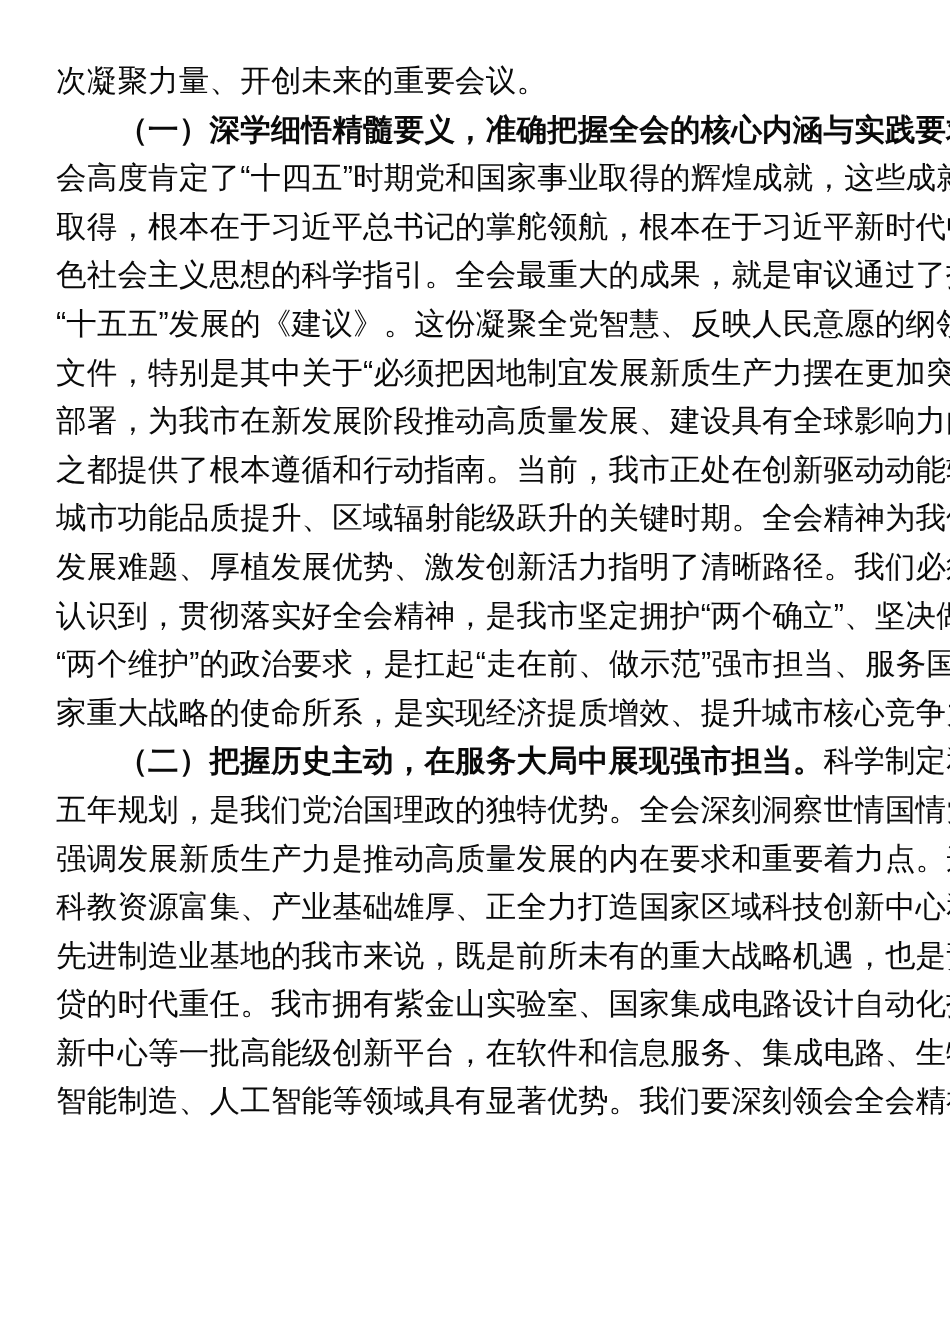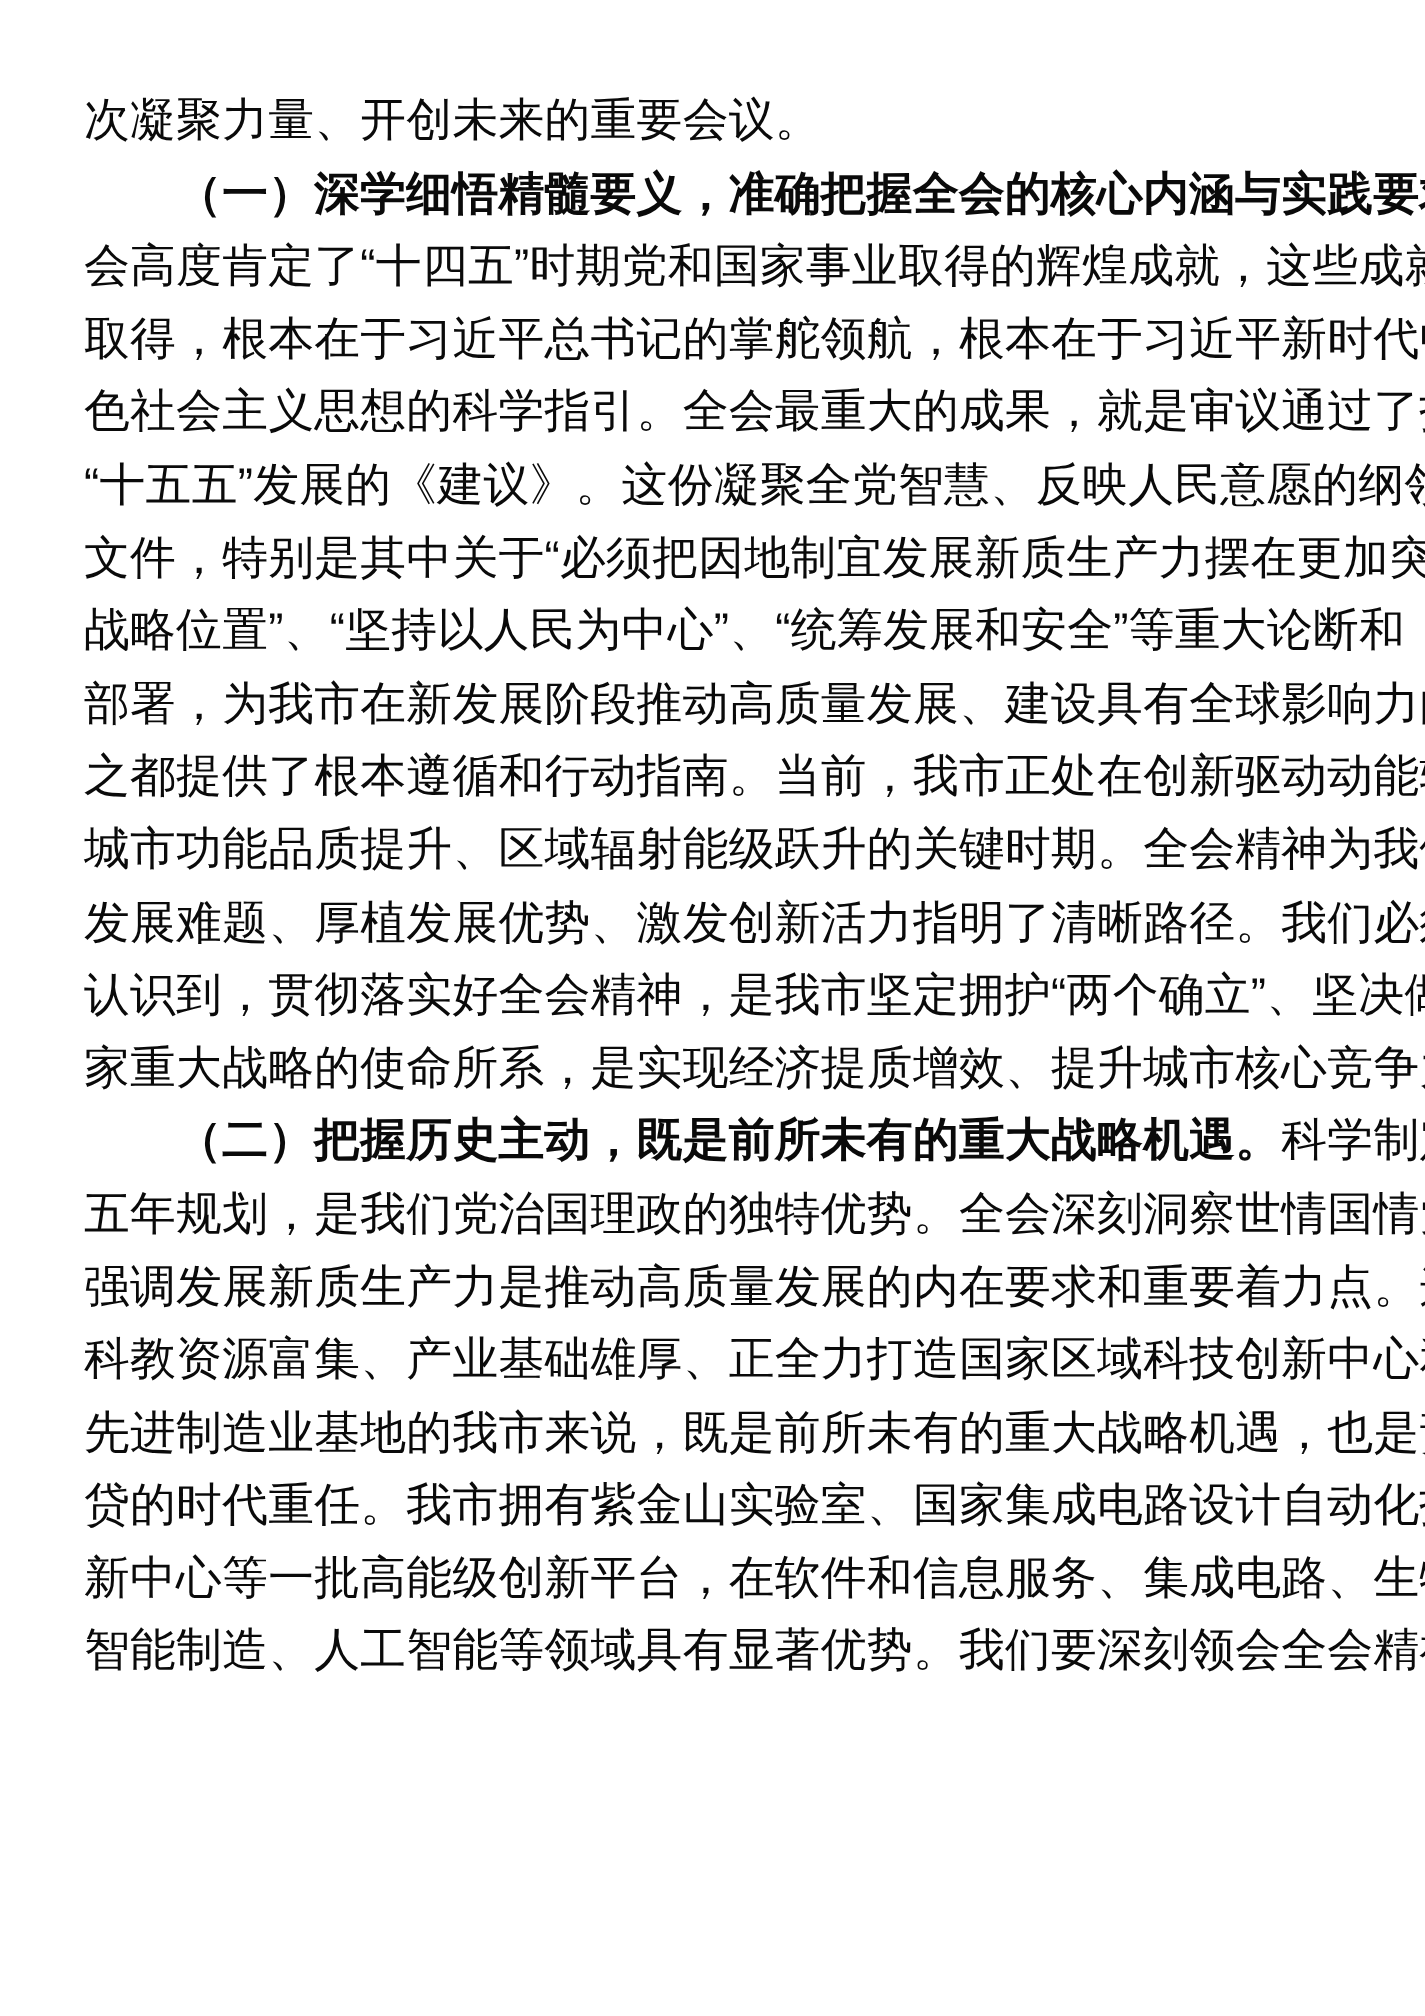--- a/index.html
+++ b/index.html
@@ -66,30 +66,30 @@
       <div class="p">
         <div class="line last"><span>次凝聚力量、开创未来的重要会议。</span></div>
       </div>
       <div class="p">
         <div class="line j"><span class="bold">　　（一）深学细悟精髓要义，准确把握全会的核心内涵与实践要求。</span></div>
         <div class="line j"><span>会高度肯定了“十四五”时期党和国家事业取得的辉煌成就，这些成就的</span></div>
         <div class="line j"><span>取得，根本在于习近平总书记的掌舵领航，根本在于习近平新时代中国特</span></div>
         <div class="line j"><span>色社会主义思想的科学指引。全会最重大的成果，就是审议通过了指导</span></div>
         <div class="line j"><span>“十五五”发展的《建议》。这份凝聚全党智慧、反映人民意愿的纲领性</span></div>
         <div class="line j"><span>文件，特别是其中关于“必须把因地制宜发展新质生产力摆在更加突出的</span></div>
-        <div class="line j"><span>战略位置”、“坚持以人民为中心”、“统筹发展和安全”等重大论断和</span></div>
         <div class="line j"><span>部署，为我市在新发展阶段推动高质量发展、建设具有全球影响力的创新</span></div>
         <div class="line j"><span>之都提供了根本遵循和行动指南。当前，我市正处在创新驱动动能转换、</span></div>
         <div class="line j"><span>城市功能品质提升、区域辐射能级跃升的关键时期。全会精神为我们破解</span></div>
         <div class="line j"><span>发展难题、厚植发展优势、激发创新活力指明了清晰路径。我们必须深刻</span></div>
         <div class="line j"><span>认识到，贯彻落实好全会精神，是我市坚定拥护“两个确立”、坚决做到</span></div>
+        <div class="line j"><span>“两个维护”的政治要求，是扛起“走在前、做示范”强市担当、服务国</span></div>
         <div class="line j"><span>家重大战略的使命所系，是实现经济提质增效、提升城市核心竞争力、持</span></div>
       </div>
       <div class="p">
-        <div class="line j"><span class="bold">　　（二）把握历史主动，既是前所未有的重大战略机遇。</span><span>科学制定和实施</span></div>
+        <div class="line j"><span class="bold">　　（二）把握历史主动，在服务大局中展现强市担当。</span><span>科学制定和实施</span></div>
         <div class="line j"><span>五年规划，是我们党治国理政的独特优势。全会深刻洞察世情国情党情，</span></div>
         <div class="line j"><span>强调发展新质生产力是推动高质量发展的内在要求和重要着力点。这对于</span></div>
         <div class="line j"><span>科教资源富集、产业基础雄厚、正全力打造国家区域科技创新中心和国家</span></div>
         <div class="line j"><span>先进制造业基地的我市来说，既是前所未有的重大战略机遇，也是责无旁</span></div>
         <div class="line j"><span>贷的时代重任。我市拥有紫金山实验室、国家集成电路设计自动化技术创</span></div>
         <div class="line j"><span>新中心等一批高能级创新平台，在软件和信息服务、集成电路、生物医药、</span></div>
         <div class="line j"><span>智能制造、人工智能等领域具有显著优势。我们要深刻领会全会精神，将</span></div>
       </div>
     </div>
 </div>

